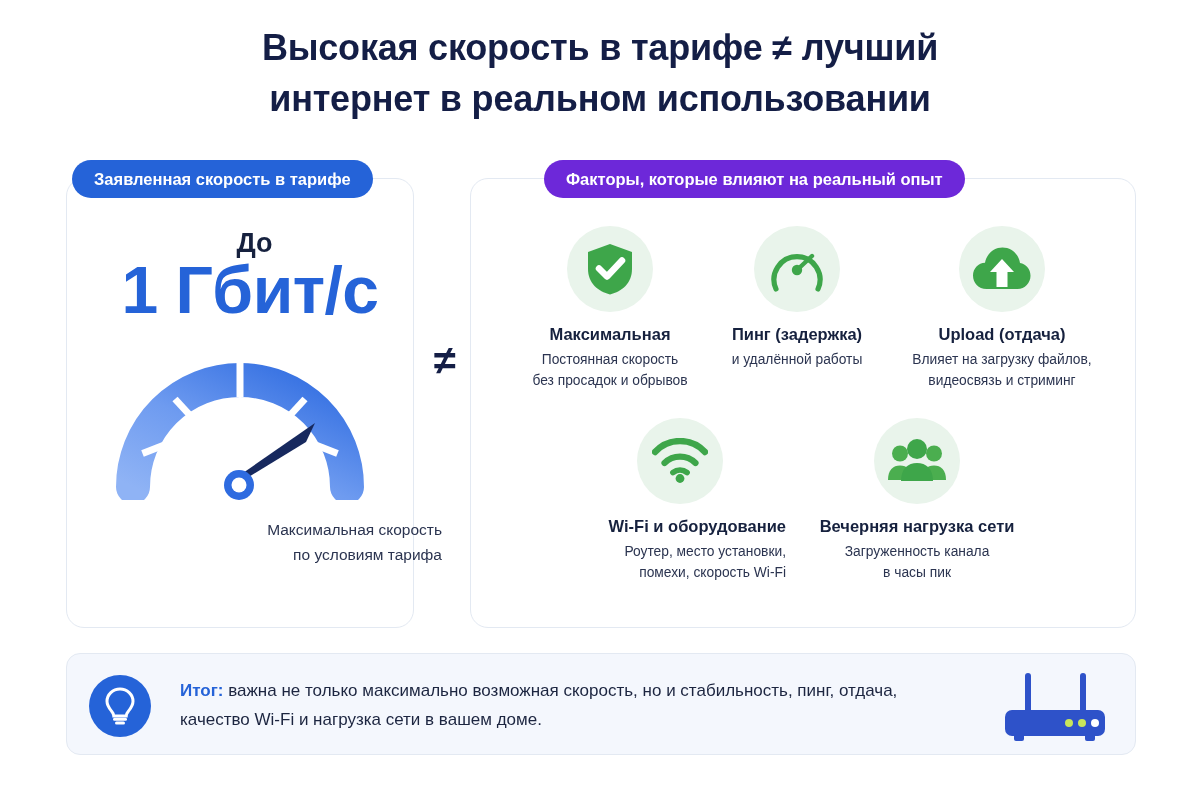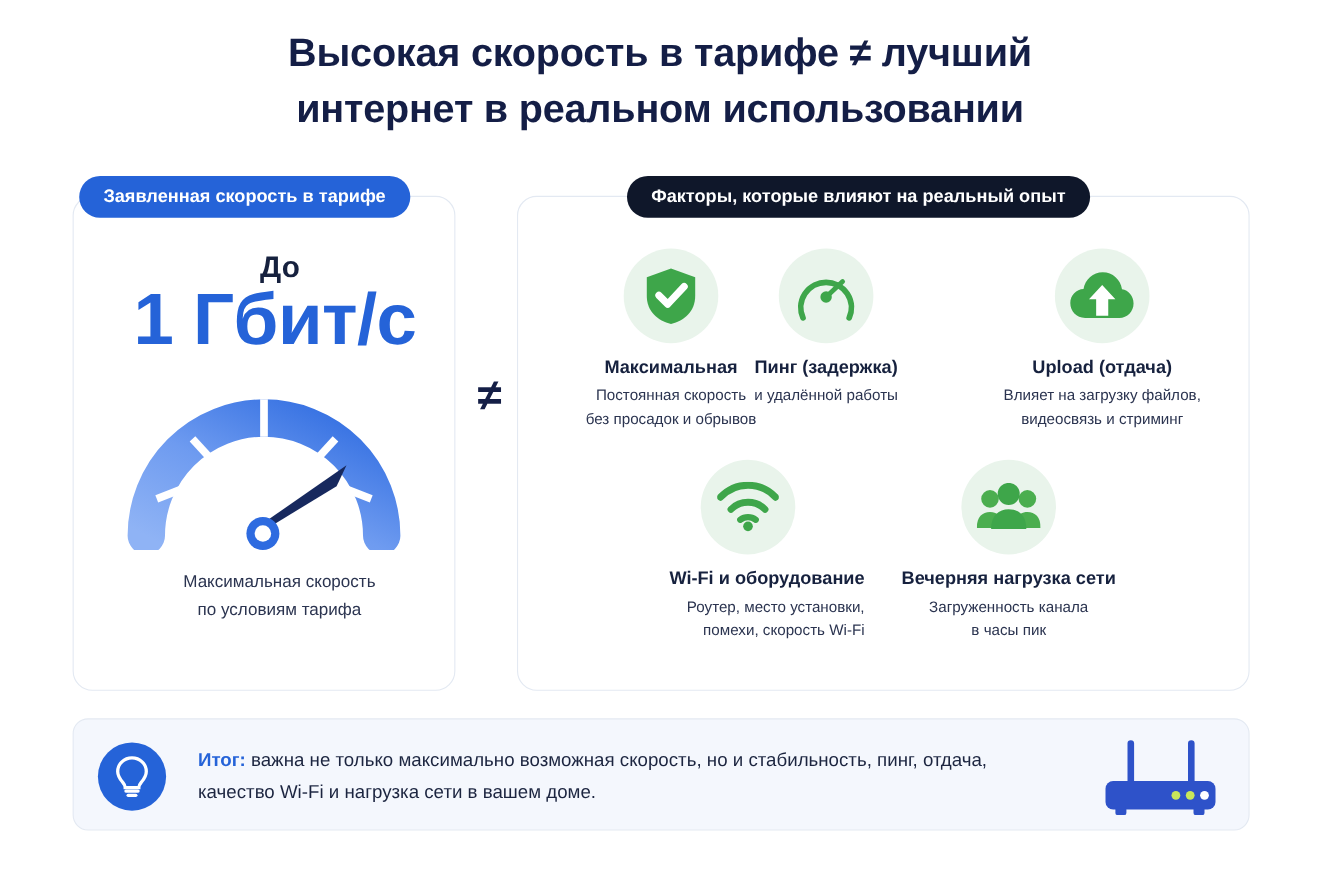--- a/index.html
+++ b/index.html
@@ -47,21 +47,21 @@
     font-size: 16.5px;
     font-weight: bold;
     text-align: left;
     line-height: 38px;
     height: 38px;
     white-space: nowrap;
     box-sizing: border-box;
     padding: 0 22px;
   }
   #left-pill  { left: 72px;  top: 160px; background: #2563D8; }
-  #right-pill { left: 570px; top: 160px; background: #0f172a; }
+  #right-pill { left: 544px; top: 160px; background: #6d28d9; }
 
   
   .do-label {
     position: absolute;
     left: 66px; top: 228px; width: 377px;
     text-align: center;
     font-size: 27px;
     font-weight: bold;
     color: #16213E;
   }
@@ -75,21 +75,21 @@
     letter-spacing: -0.5px;
   }
   .gauge-wrap {
     position: absolute;
     left: 115px; top: 355px;
     width: 250px; height: 145px;
   }
   .gauge-caption {
     position: absolute;
     left: 66px; top: 518px; width: 376px;
-    text-align: center;
+    text-align: right;
     font-size: 15.5px;
     color: #2B3450;
     line-height: 1.6;
   }
 
   
   .neq {
     position: absolute;
     left: 415px; top: 338px;
     width: 60px;
@@ -121,21 +121,21 @@
     margin-bottom: 6px;
     white-space: nowrap;
   }
   .factor .f-desc {
     font-size: 13.8px;
     color: #2B3450;
     line-height: 1.52;
   }
 
   #factor-0 { left: 504px; top: 226px; }
-  #factor-1 { left: 645px; top: 226px; }
+  #factor-1 { left: 691px; top: 226px; }
   #factor-2 { left: 896px; top: 226px; }
   #factor-3 { left: 574px; top: 418px; text-align: right; }
   #factor-4 { left: 811px; top: 418px; }
 
   
   #summary {
     position: absolute;
     left: 66px; top: 653px;
     width: 1070px; height: 102px;
     background: #F4F7FD;

